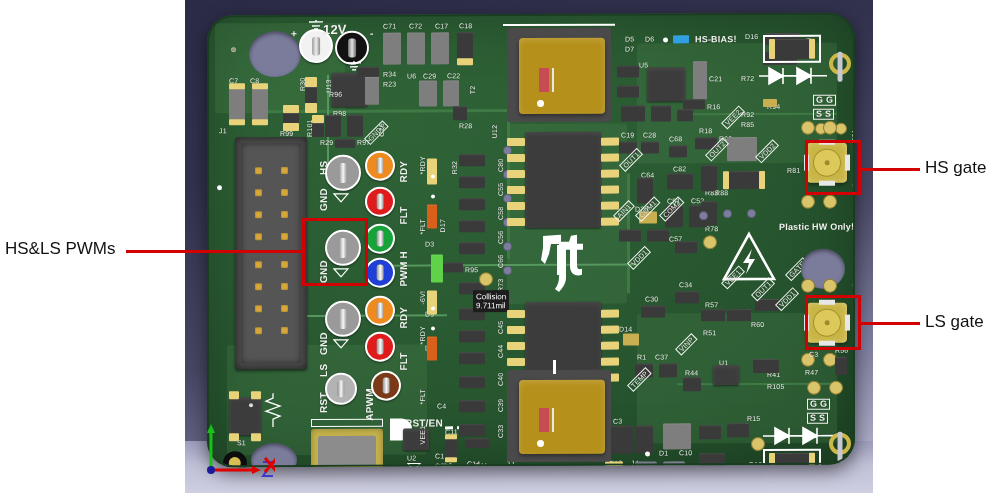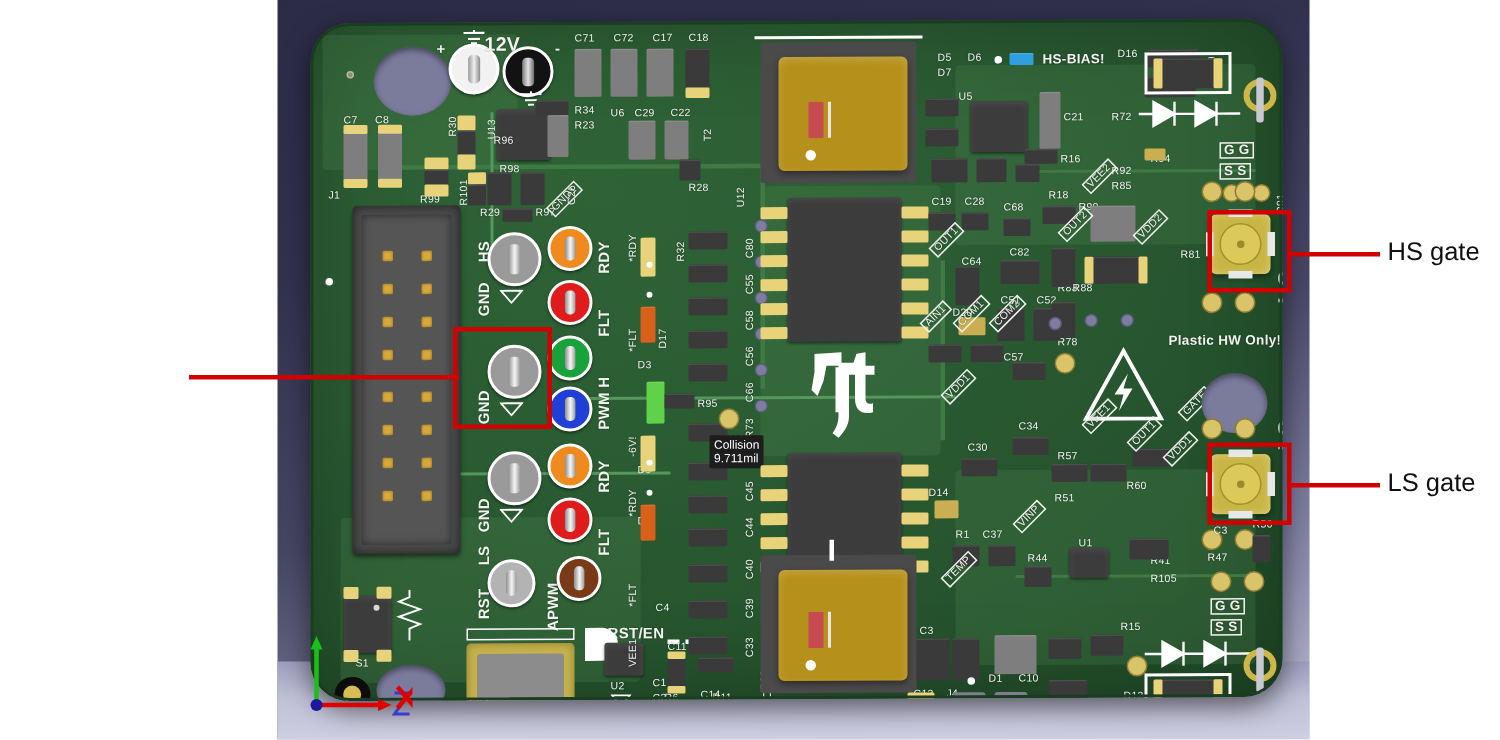--- a/index.html
+++ b/index.html
@@ -676,20 +676,21 @@
       <path d="M60 50 L51 46 L51 54 Z" fill="#e00000"></path>
       <path d="M62 42 L72 42 L62 56 L72 56" stroke="#3a3ad0" stroke-width="2" fill="none"></path>
       <path d="M60 42 L72 56 M60 56 L72 42" stroke="#e00000" stroke-width="3" transform="translate(4,-4)"></path>
       <circle cx="10" cy="50" r="4" fill="#1a1a9a"></circle>
     </svg>
 
   </div>
 
   <div class="anno-box" style="left:302px;top:218px;width:66px;height:68px;"></div>
   <div class="anno-line" style="left:126px;top:250px;width:180px;"></div>
+  <div class="anno-label" style="left:5px;top:239px;">HS&amp;LS PWMs</div>
 
   <div class="anno-box" style="left:805px;top:140px;width:56px;height:55px;"></div>
   <div class="anno-line" style="left:858px;top:168px;width:62px;"></div>
   <div class="anno-label" style="left:925px;top:158px;">HS gate</div>
 
   <div class="anno-box" style="left:805px;top:295px;width:56px;height:55px;"></div>
   <div class="anno-line" style="left:858px;top:322px;width:62px;"></div>
   <div class="anno-label" style="left:925px;top:312px;">LS gate</div>
 
 </div>

